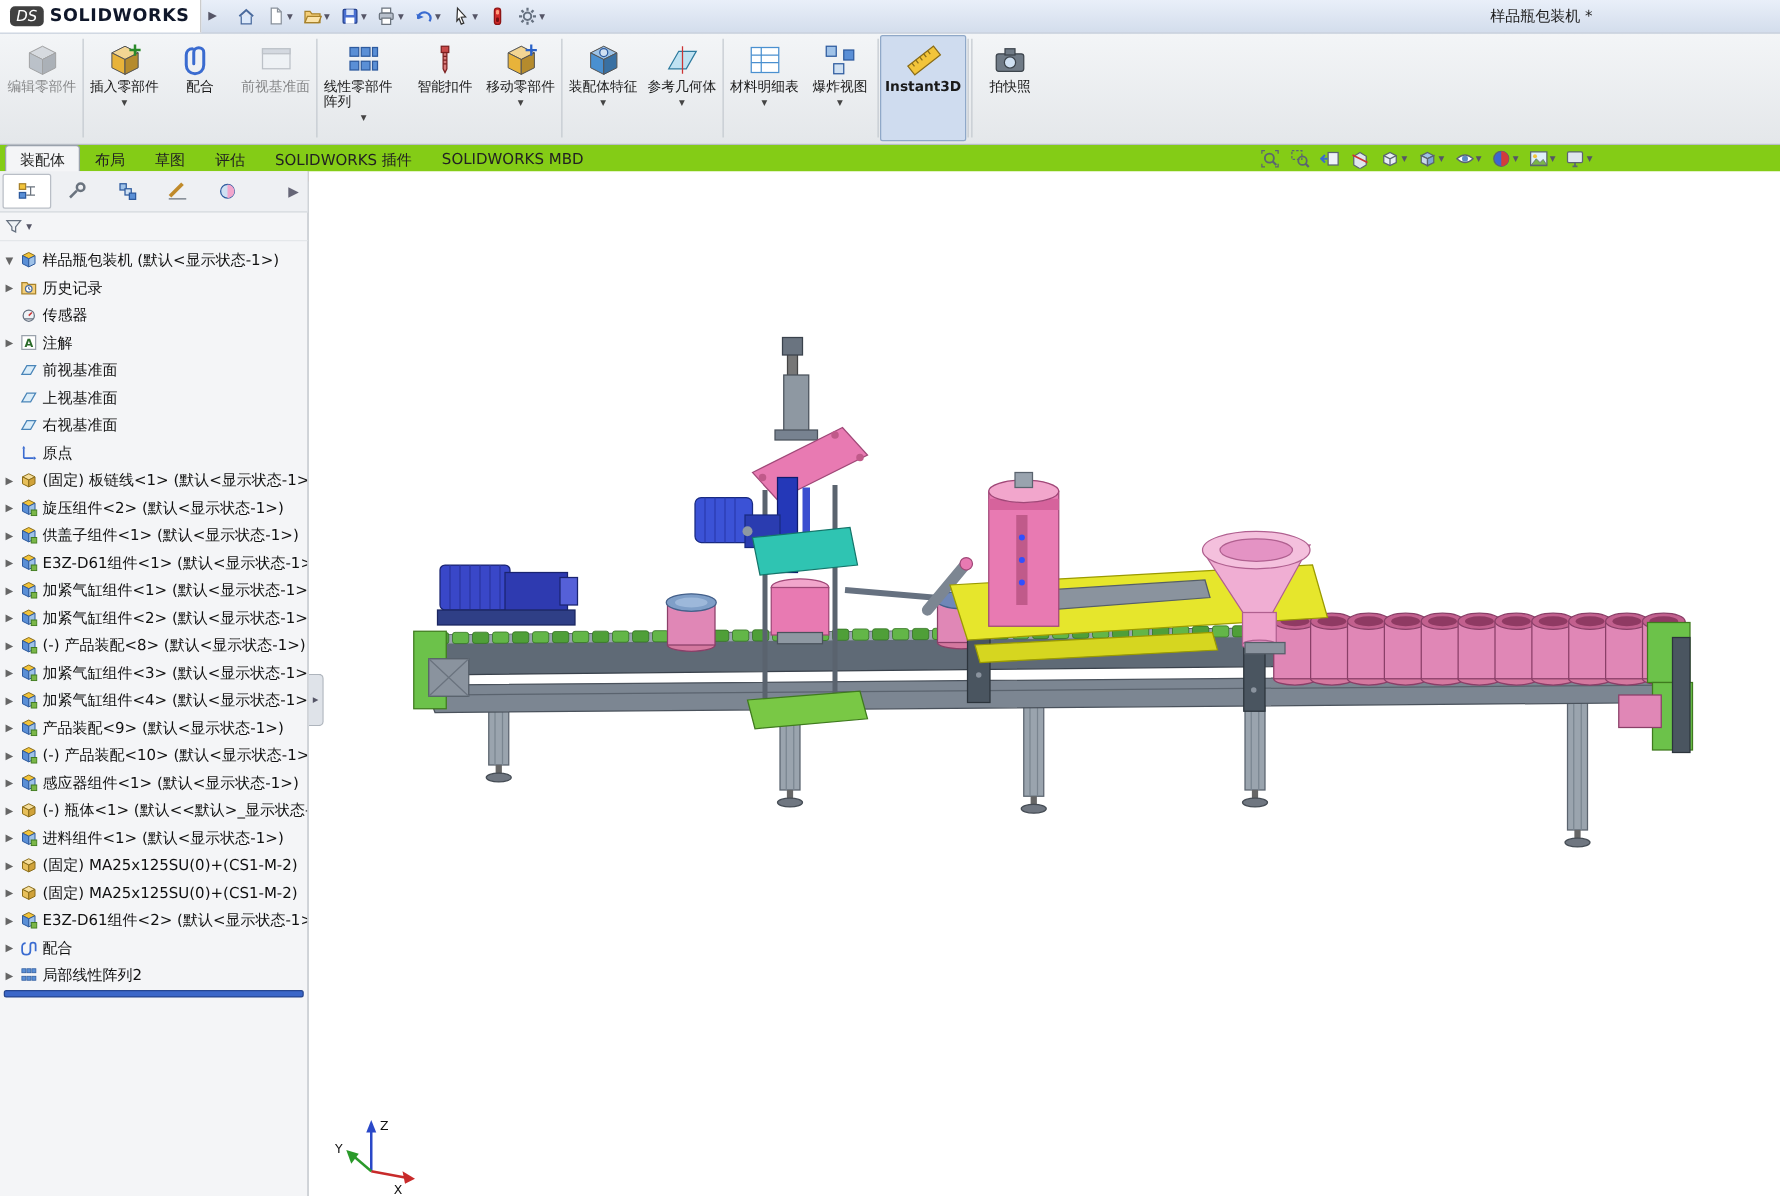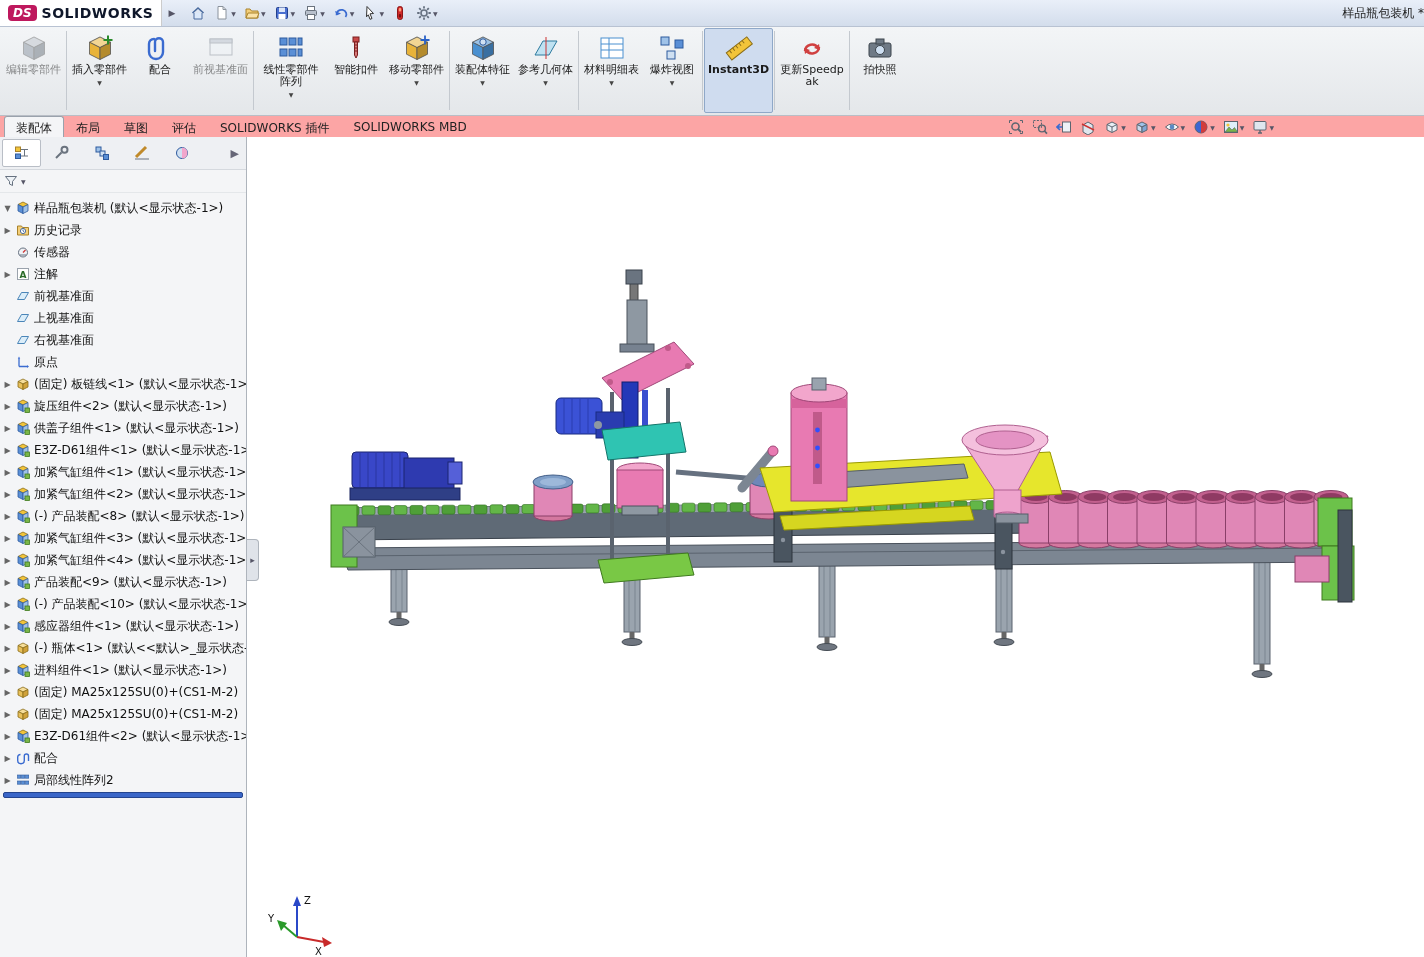--- a/index.html
+++ b/index.html
@@ -3,42 +3,42 @@
 <meta charset="utf-8">
 <style>
   html,body{margin:0;padding:0;width:1424px;height:957px;overflow:hidden;
     font-family:"DejaVu Sans","Liberation Sans",sans-serif;font-size:12px;background:#eef1f5;}
   .app{position:relative;width:1424px;height:957px;}
 
   
   .titlebar{height:26px;background:linear-gradient(#e9eff9,#d3ddec);border-bottom:1px solid #b8c2d2;
     display:flex;align-items:center;}
   .logo{background:#fff;height:26px;padding:0 8px;display:flex;align-items:center;gap:5px;border-right:1px solid #ccc;}
-  .ds-badge{background:#be185d;color:#fff;font-weight:bold;font-style:italic;border-radius:4px;padding:1px 5px;font-size:12px;}
+  .ds-badge{background:#404040;color:#fff;font-weight:normal;font-style:italic;border-radius:4px;padding:1px 5px;font-size:12px;}
   .brand{color:#0f172a;font-weight:bold;font-size:14px;letter-spacing:.5px;}
   .menu-arrow{color:#556;font-size:9px;padding:0 6px;}
   .quickbar{display:flex;align-items:center;gap:2px;margin-left:6px;}
   .qbtn{display:flex;align-items:center;padding:1px 3px;border-radius:2px;}
   .qdd{font-size:6px;color:#556;margin-left:1px;}
-  .doc-title{margin-left:auto;color:#1c1c1c;}
+  .doc-title{margin-left:auto;margin-right:150px;color:#1c1c1c;}
 
   
   .ribbon{height:89px;box-sizing:border-box;background:linear-gradient(#f3f5f7,#e4e7ea);
     border-bottom:1px solid #b9bec6;display:flex;align-items:stretch;padding:1px 2px 2px;}
   .rbtn{min-width:50px;max-width:64px;padding:3px 3px 1px;display:flex;flex-direction:column;align-items:center;
-    font-size:11px;line-height:12px;text-align:center;color:#1a1a1a;border:1px solid transparent;border-radius:2px;}
+    font-size:11px;line-height:12px;color:#1a1a1a;border:1px solid transparent;border-radius:2px;}
   .rbtn .ricon{height:32px;display:flex;align-items:center;}
   .rbtn.active{background:#cfdcef;border-color:#8fa8c8;font-weight:bold;}
   .rbtn.disabled{opacity:.5;}
   .rlabel{word-break:break-all;}
   .dd{font-size:6px;color:#444;margin-top:1px;}
   .rsep{width:1px;background:#c4c9cf;margin:3px 1px;}
 
   
-  .tabrow{height:22px;background:#fca5a5;border-bottom:7px solid #f97316;display:flex;align-items:stretch;padding-left:4px;}
+  .tabrow{height:22px;background:#84cc16;border-bottom:7px solid #f97316;display:flex;align-items:stretch;padding-left:4px;}
   .tabs{display:flex;align-items:stretch;}
   .tab{padding:3px 11px 0;color:#222;border:1px solid transparent;border-bottom:none;}
   .tab.active{background:#f4f5f7;border-color:#9aa2ac;border-radius:3px 3px 0 0;}
   .headsup{margin-left:auto;margin-right:150px;display:flex;align-items:center;gap:8px;}
   .hbtn{display:flex;align-items:center;gap:1px;}
   .hdd{font-size:6px;color:#556;}
 
   
   .content{position:absolute;top:137px;bottom:0;left:0;right:0;display:flex;}
   .panel{width:246px;min-width:246px;background:#f4f5f7;border-right:1px solid #aeb4bc;display:flex;flex-direction:column;}
@@ -313,31 +313,20 @@
           <svg width="30" height="30" viewBox="0 0 30 30">
             <g transform="rotate(-38 15 15)">
               <rect x="2" y="11" width="26" height="9" fill="#f2c43a" stroke="#8a6d1a"></rect>
               <path d="M6 11v3.5M10 11v3.5M14 11v3.5M18 11v3.5M22 11v3.5" stroke="#8a6d1a"></path>
             </g>
           </svg>
         </span>
         <span class="rlabel">Instant3D</span>
       </div>
       <div class="rsep"></div>
-      <div class="rbtn">
-        <span class="ricon">
-          <svg width="30" height="30" viewBox="0 0 30 30">
-            <path d="M8 18a7 7 0 0 1 13-3" fill="none" stroke="#d04040" stroke-width="2.5"></path>
-            <polygon points="22,11 23,17 17,15" fill="#d04040"></polygon>
-            <path d="M22 14a7 7 0 0 1-13 3" fill="none" stroke="#d04040" stroke-width="2.5"></path>
-            <polygon points="8,21 7,15 13,17" fill="#d04040"></polygon>
-          </svg>
-        </span>
-        <span class="rlabel">更新Speedpak</span>
-      </div>
       <div class="rsep"></div>
       <div class="rbtn">
         <span class="ricon">
           <svg width="30" height="30" viewBox="0 0 30 30">
             <rect x="4" y="10" width="22" height="14" rx="2" fill="#6f7a86" stroke="#3c444c"></rect>
             <rect x="11" y="6" width="8" height="5" fill="#6f7a86" stroke="#3c444c"></rect>
             <circle cx="15" cy="17" r="4.5" fill="#cfe0f2" stroke="#3c444c"></circle>
           </svg>
         </span>
         <span class="rlabel">拍快照</span>

